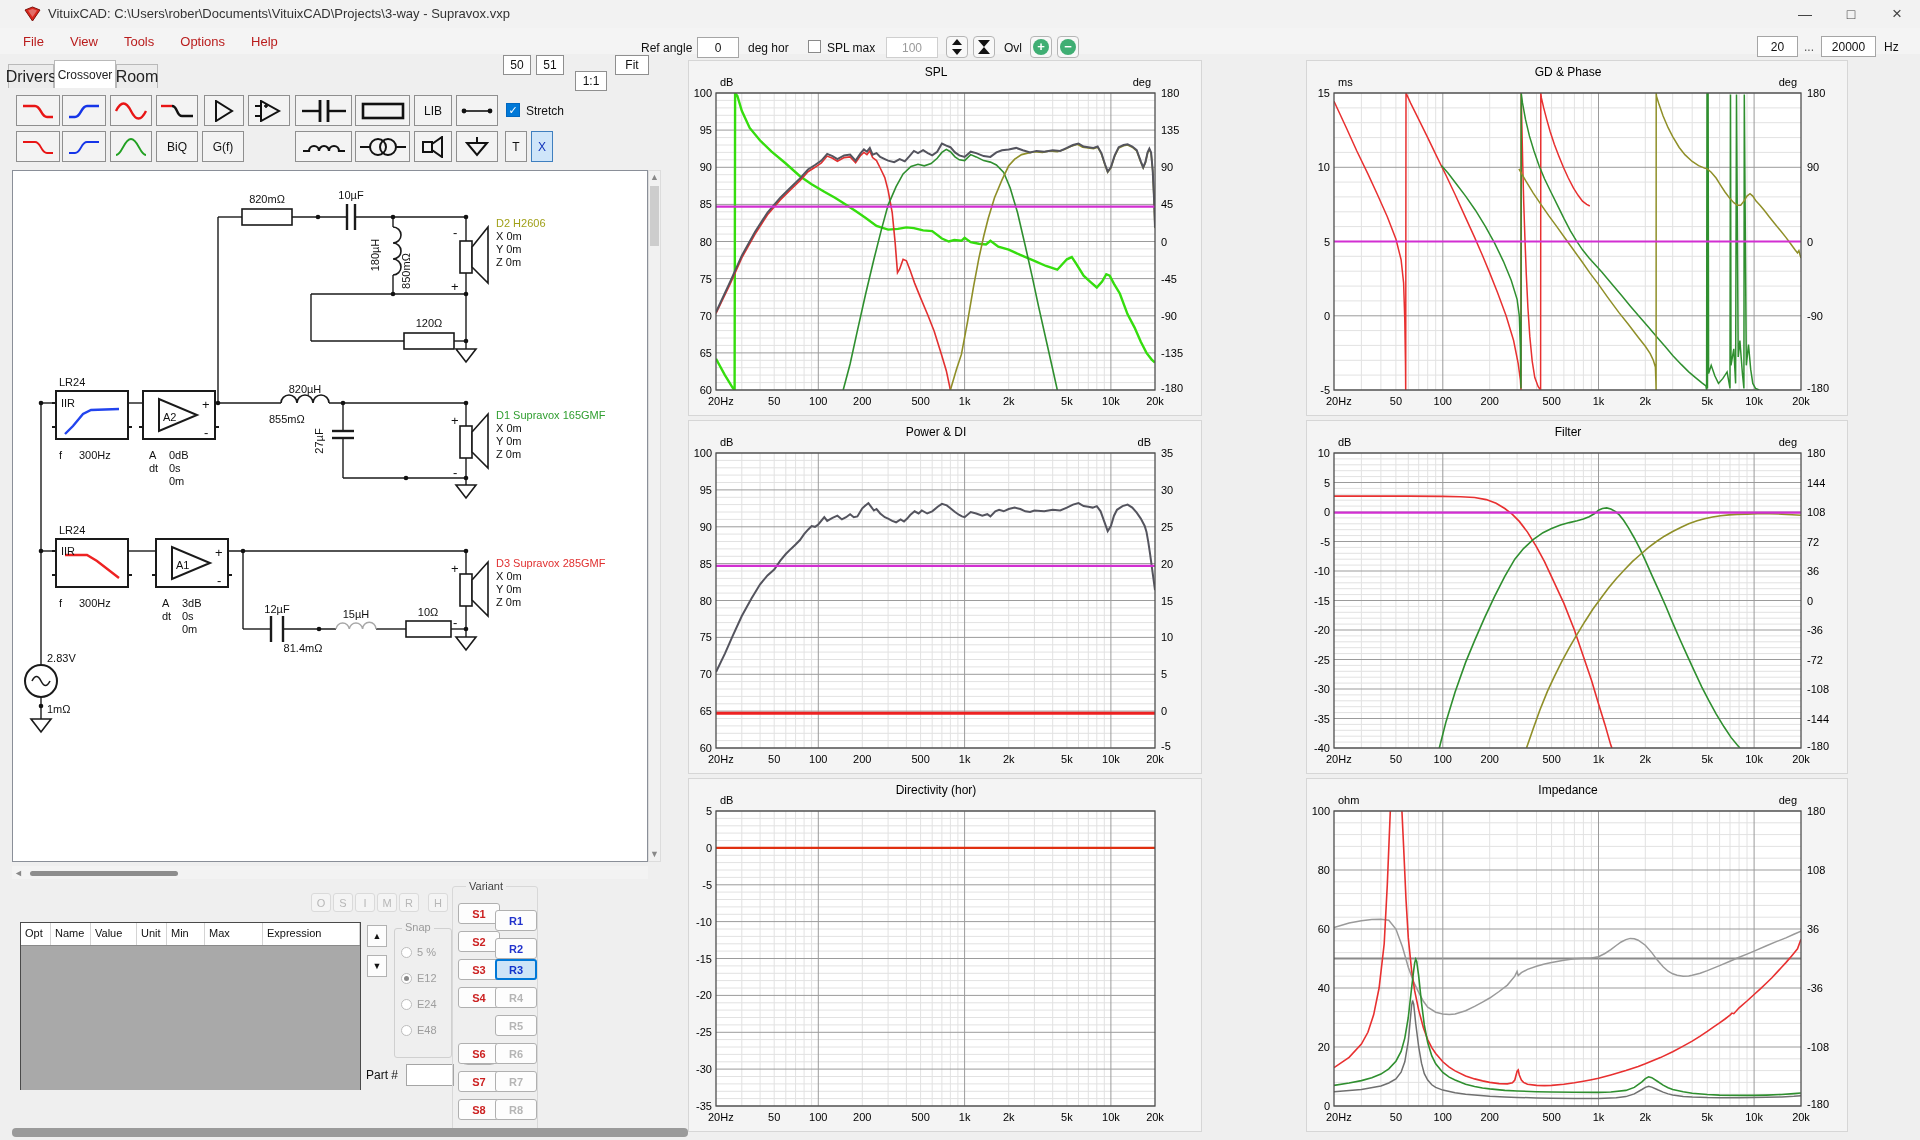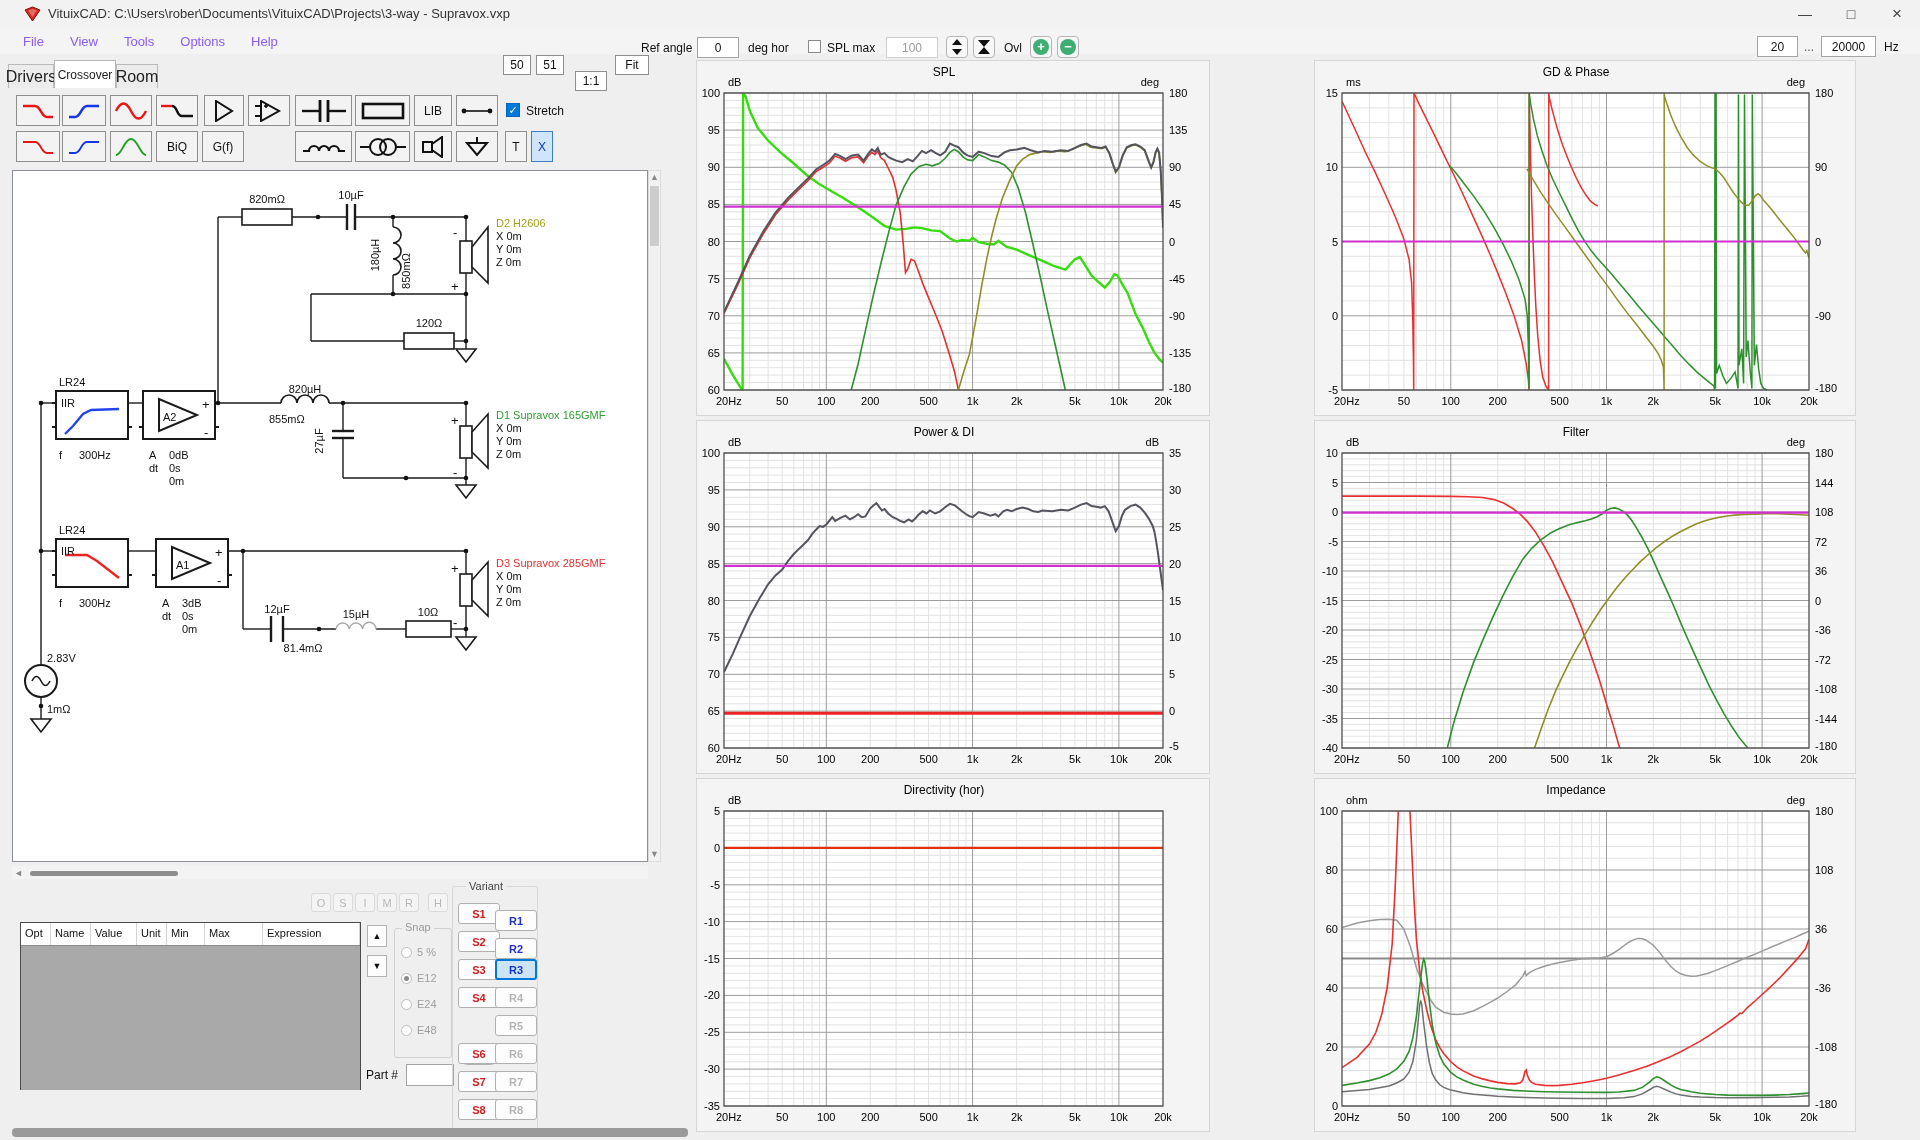--- a/index.html
+++ b/index.html
@@ -4,21 +4,21 @@
 <style>
   html,body{margin:0;padding:0;background:#efefef;font-family:"Liberation Sans",sans-serif;}
   #app{position:relative;width:1920px;height:1140px;background:#efefef;overflow:hidden;}
   .abs{position:absolute;}
   
   #titlebar{left:0;top:0;width:1920px;height:28px;background:#f2f2f2;border-bottom:1px solid #e3e3e3;}
   #title-text{left:48px;top:6px;font-size:13px;color:#333;}
   .winbtn{top:0;width:46px;height:28px;display:flex;align-items:center;justify-content:center;color:#444;font-size:14px;}
   
   #menubar{left:0;top:28px;width:1920px;height:26px;background:#f4f4f4;display:flex;align-items:center;padding-left:10px;box-sizing:border-box;}
-  .menu-item{padding:4px 13px;font-size:13px;color:#8b5cf6;}
+  .menu-item{padding:4px 13px;font-size:13px;color:#b91c1c;}
   
   .tab{height:24px;top:64px;background:#ececec;border:1px solid #b9b9b9;border-bottom:none;font-size:16px;color:#222;display:flex;align-items:center;justify-content:center;box-sizing:border-box;}
   .tab.active{top:60px;height:28px;background:#fff;font-size:12px;z-index:3;}
   
   .tbtn{background:#f3f3f3;border:1px solid #8f8f8f;box-sizing:border-box;display:flex;align-items:center;justify-content:center;font-size:12px;color:#111;}
   .tbtn svg{display:block;}
   .tbtn.sel{background:#cfe5f9;border-color:#3f7fbf;color:#1133bb;}
   .fieldbox{background:#fff;border:1px solid #a5a5a5;box-sizing:border-box;font-size:12px;color:#111;display:flex;align-items:center;}
   .fieldbox.center{justify-content:center;}
   .fieldbox.disabled{color:#9a9a9a;border-color:#cfcfcf;}
@@ -48,21 +48,21 @@
   .radio-label{font-size:11px;color:#9e9e9e;}
   #variantbox{left:452px;top:886px;width:86px;height:246px;border:1px solid #d8d8d8;border-radius:3px;box-sizing:border-box;}
   #variantlabel{left:466px;top:880px;background:#efefef;padding:0 3px;font-size:11px;color:#444;}
   .vbtn{position:absolute;width:42px;height:21px;background:#fdfdfd;border:1px solid #b0b0b0;border-radius:3px;font-size:11px;font-weight:bold;display:flex;align-items:center;justify-content:center;box-sizing:border-box;}
   .vbtn.s{color:#cc2222;}
   .vbtn.r{color:#2233cc;margin-top:7px;}
   .vbtn.rdis{color:#b5b5b5;}
   .vbtn.ract{background:#cde4f7;border:2px solid #0078d7;color:#1133cc;}
   #bottomstrip{left:12px;top:1128px;width:676px;height:9px;background:#9a9a9a;border-radius:4px;}
   
-  .chart{background:#f4f4f4;border:1px solid #d6d6d6;box-sizing:border-box;margin-left:8px;}
+  .chart{background:#f4f4f4;border:1px solid #d6d6d6;box-sizing:border-box;}
 </style>
 </head>
 <body>
 
 <div id="app">
 
   <div class="abs" id="titlebar">
     <svg class="abs" style="left:24px;top:6px" width="17" height="16" viewBox="0 0 17 16">
       <polygon points="1,4 8.5,1 16,4 8.5,15" fill="#d9261c" stroke="#7e130d" stroke-width="1"></polygon>
       <polygon points="4,4.5 8.5,3 13,4.5 8.5,11" fill="#f3f3f3" opacity="0.35"></polygon>

